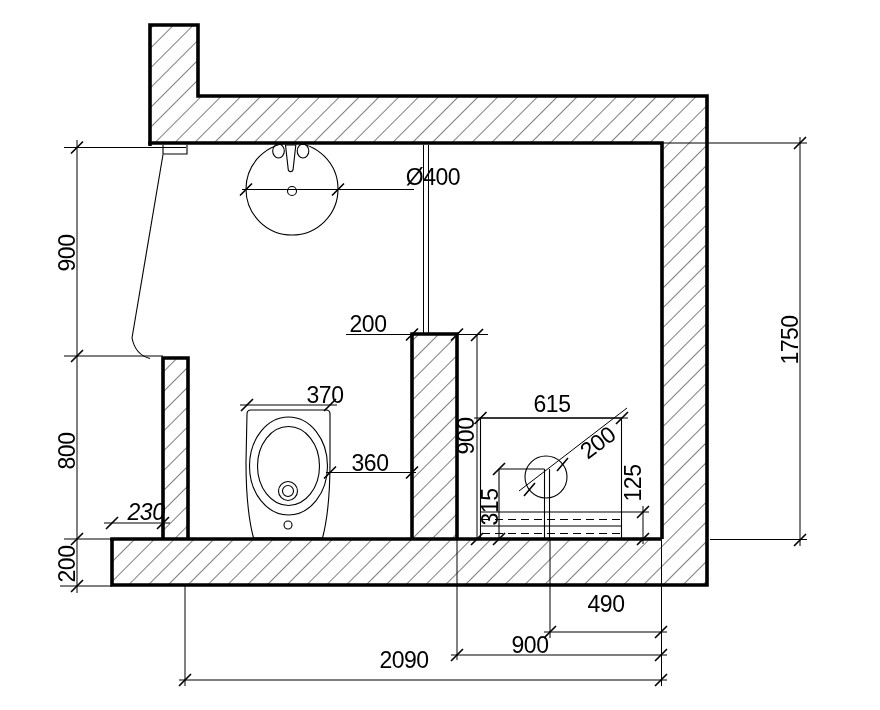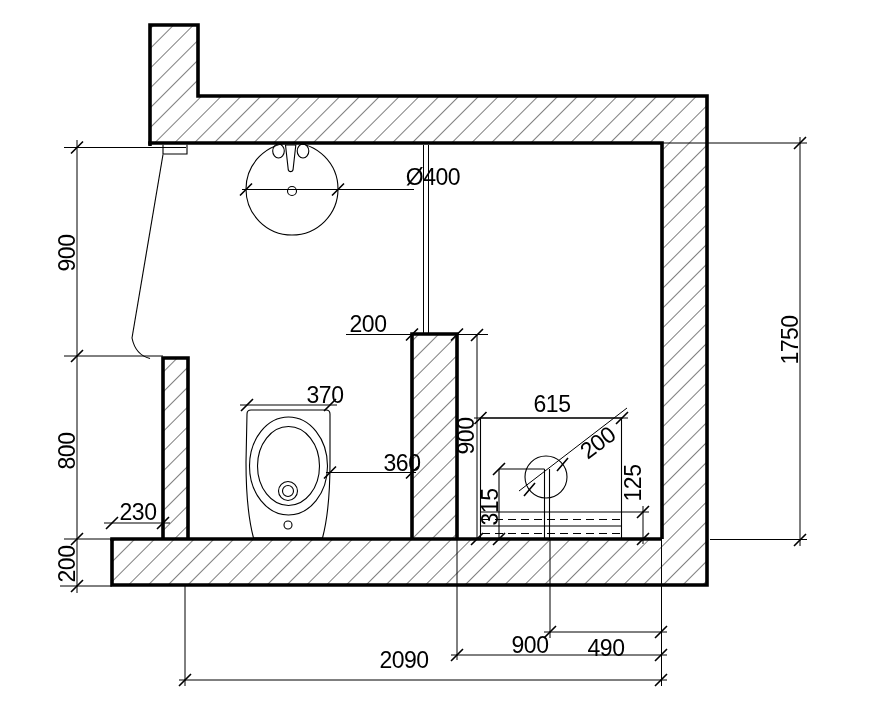--- a/index.html
+++ b/index.html
@@ -123,27 +123,27 @@
       <path d="M544,638 l12,-12 M655,638 l12,-12"></path>
       <path d="M451,661 l12,-12 M655,661 l12,-12"></path>
       <path d="M179,686 l12,-12 M655,686 l12,-12"></path>
       <path d="M794,149 l12,-12 M794,546 l12,-12"></path>
     </g>
   </svg>
 
   <span class="dim r90" style="left:67px;top:253px;">900</span>
   <span class="dim r90" style="left:67px;top:451px;">800</span>
   <span class="dim r90" style="left:67px;top:564px;">200</span>
-  <span class="dim" style="left:138px;top:512px;">230</span>
+  <span class="dim" style="left:146px;top:512px;font-style:italic;">230</span>
   <span class="dim" style="left:386px;top:177px;margin-left:47px;">Ø400</span>
   <span class="dim" style="left:368px;top:324px;">200</span>
   <span class="dim" style="left:288px;top:395px;margin-left:37px;">370</span>
-  <span class="dim" style="left:370px;top:463px;margin-left:32px;">360</span>
+  <span class="dim" style="left:370px;top:463px;">360</span>
   <span class="dim r90" style="left:466px;top:436px;">900</span>
   <span class="dim" style="left:552px;top:404px;">615</span>
   <span class="dim r37" style="left:598px;top:443px;">200</span>
   <span class="dim r90" style="left:490px;top:507px;">315</span>
   <span class="dim r90" style="left:633px;top:483px;">125</span>
-  <span class="dim" style="left:606px;top:648px;">490</span>
+  <span class="dim" style="left:606px;top:604px;">490</span>
   <span class="dim" style="left:530px;top:645px;">900</span>
   <span class="dim" style="left:404px;top:660px;">2090</span>
   <span class="dim r90" style="left:790px;top:340px;">1750</span>
 </div>
 
 </body></html>

